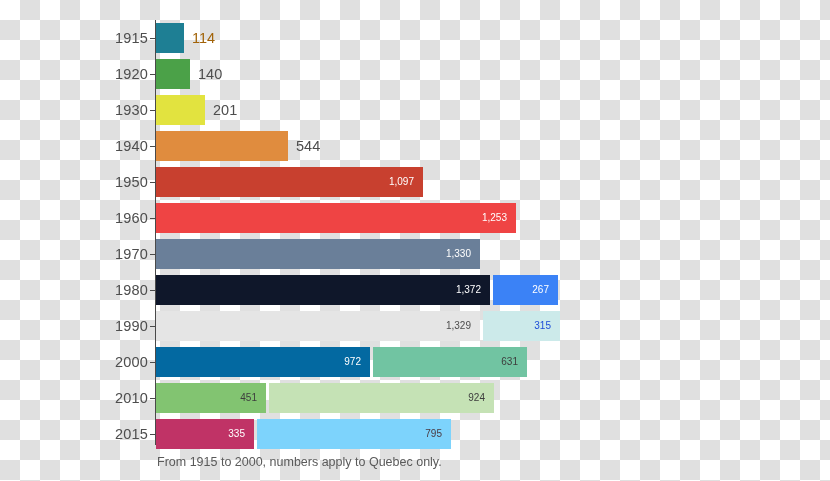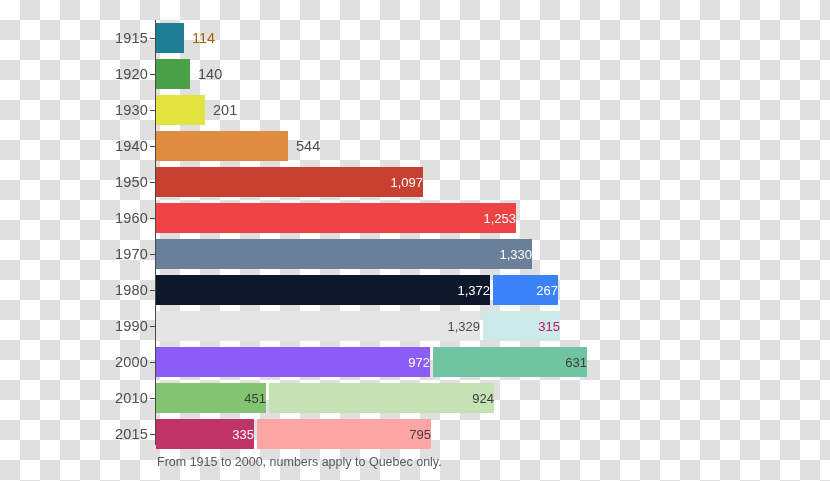--- a/index.html
+++ b/index.html
@@ -77,21 +77,22 @@
     display: flex;
     align-items: stretch;
   }
 
   .seg {
     height: 30px;
     display: flex;
     align-items: center;
     justify-content: flex-end;
     box-sizing: border-box;
-    font-size: 13px;
+    padding-right: 9px;
+    font-size: 10px;
     line-height: 1;
     white-space: nowrap;
   }
   .seg + .seg { margin-left: 3px; }
 
   .seg-label-outside {
     position: absolute;
     top: 3px;
     height: 30px;
     display: flex;
@@ -168,21 +169,21 @@
         <div class="bars">
           <div class="seg" style="width: 360px; background: #ef4444;">
             <span style="color: rgb(255, 255, 255);">1,253</span>
           </div>
         </div>
       </div>
       <div class="bar-row">
         <div class="row-label">1970</div>
         <div class="tick-mark"></div>
         <div class="bars">
-          <div class="seg" style="width: 376px; background: rgb(106, 127, 153);">
+          <div class="seg" style="width: 324px; background: rgb(106, 127, 153);">
             <span style="color: rgb(255, 255, 255);">1,330</span>
           </div>
         </div>
       </div>
       <div class="bar-row">
         <div class="row-label">1980</div>
         <div class="tick-mark"></div>
         <div class="bars">
           <div class="seg" style="width: 334px; background: #0f172a;">
             <span style="color: rgb(255, 255, 255);">1,372</span>
@@ -193,29 +194,29 @@
         </div>
       </div>
       <div class="bar-row">
         <div class="row-label">1990</div>
         <div class="tick-mark"></div>
         <div class="bars">
           <div class="seg" style="width: 324px; background: #e5e5e5;">
             <span style="color: rgb(77, 77, 77);">1,329</span>
           </div>
           <div class="seg" style="width: 77px; background: rgb(204, 234, 234);">
-            <span style="color: #be185d;">315</span>
+            <span style="color: #1d4ed8;">315</span>
           </div>
         </div>
       </div>
       <div class="bar-row">
         <div class="row-label">2000</div>
         <div class="tick-mark"></div>
         <div class="bars">
-          <div class="seg" style="width: 274px; background: #8b5cf6;">
+          <div class="seg" style="width: 214px; background: #0369a1;">
             <span style="color: rgb(255, 255, 255);">972</span>
           </div>
           <div class="seg" style="width: 154px; background: rgb(113, 196, 162);">
             <span style="color: rgb(61, 61, 61);">631</span>
           </div>
         </div>
       </div>
       <div class="bar-row">
         <div class="row-label">2010</div>
         <div class="tick-mark"></div>
@@ -228,21 +229,21 @@
           </div>
         </div>
       </div>
       <div class="bar-row">
         <div class="row-label">2015</div>
         <div class="tick-mark"></div>
         <div class="bars">
           <div class="seg" style="width: 98px; background: rgb(192, 51, 102);">
             <span style="color: rgb(255, 255, 255);">335</span>
           </div>
-          <div class="seg" style="width: 174px; background: #fca5a5; text-align: center;">
+          <div class="seg" style="width: 194px; background: #7dd3fc; text-align: center;">
             <span style="color: rgb(74, 58, 66);">795</span>
           </div>
         </div>
       </div>
     </div>
 
   <div id="footnote">From 1915 to 2000, numbers apply to Quebec only.</div>
 
 </div>
 

